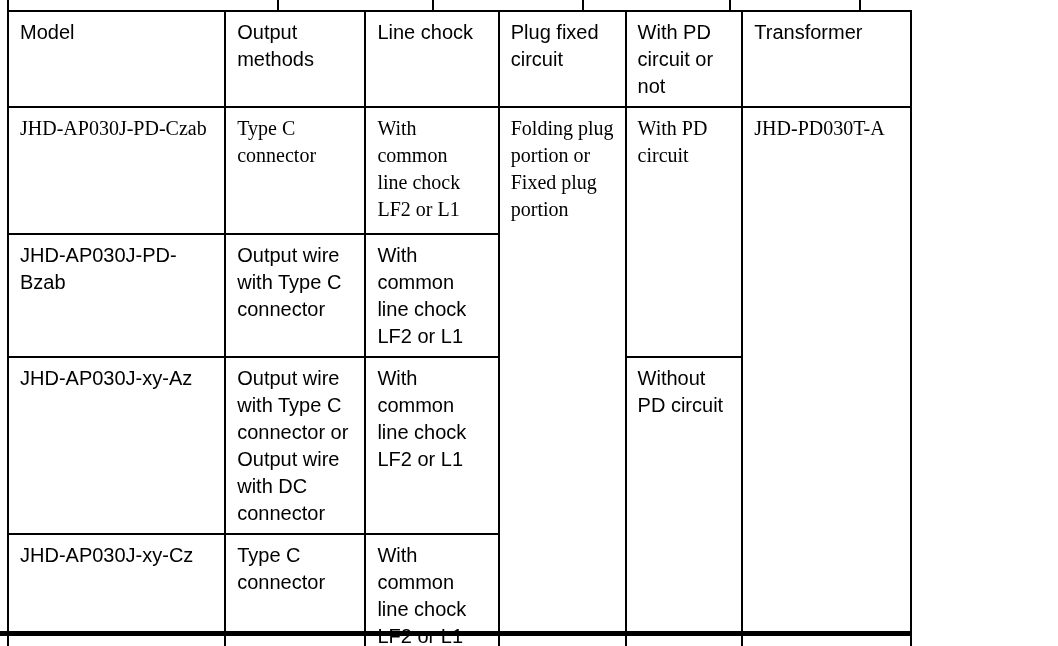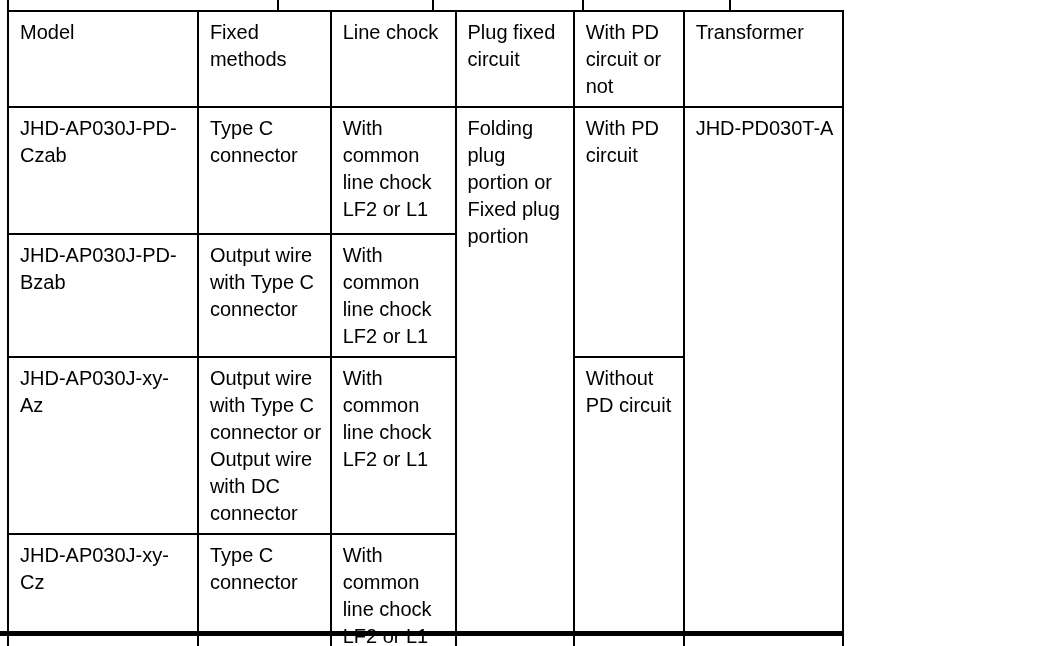--- a/index.html
+++ b/index.html
@@ -2,21 +2,21 @@
 <html><head>
 <meta charset="utf-8">
 <style>
   html, body {
     margin: 0;
     padding: 0;
     background: #ffffff;
   }
   .sheet {
     position: relative;
-    width: 844px;
+    width: 912px;
     height: 646px;
     background: #ffffff;
     font-family: "Liberation Sans", sans-serif;
     color: #000000;
     overflow: hidden;
   }
   table.spec {
     position: absolute;
     left: 7px;
     top: 10px;
@@ -29,21 +29,21 @@
     vertical-align: top;
     text-align: left;
     font-weight: 400;
     font-size: 20px;
     line-height: 27px;
     padding: 7px 6px 6px 11px;
     white-space: pre-line;
     overflow: hidden;
   }
   tr.h-header  { height: 85px; }
-  tr.h-row1 { height: 127px; }
+  tr.h-row1 { height: 127px; font-family: Liberation Serif, serif; }
   tr.h-row2 { height: 117px; }
   tr.h-row3 { height: 177px; }
   tr.h-row4 { height: 115px; }
   .stub {
     position: absolute;
     top: 0;
     width: 2px;
     height: 11px;
     background: #000000;
   }
@@ -74,21 +74,21 @@
       <col style="width:271px">
       <col style="width:155px">
       <col style="width:150px">
       <col style="width:147px">
       <col style="width:130px">
       <col style="width:187px">
     </colgroup>
     <tbody>
       <tr class="h-header">
         <th>Model</th>
-        <th>Fixed
+        <th>Output
 methods</th>
         <th>Line chock</th>
         <th>Plug fixed
 circuit</th>
         <th>With PD
 circuit or
 not</th>
         <th>Transformer</th>
       </tr>
 

